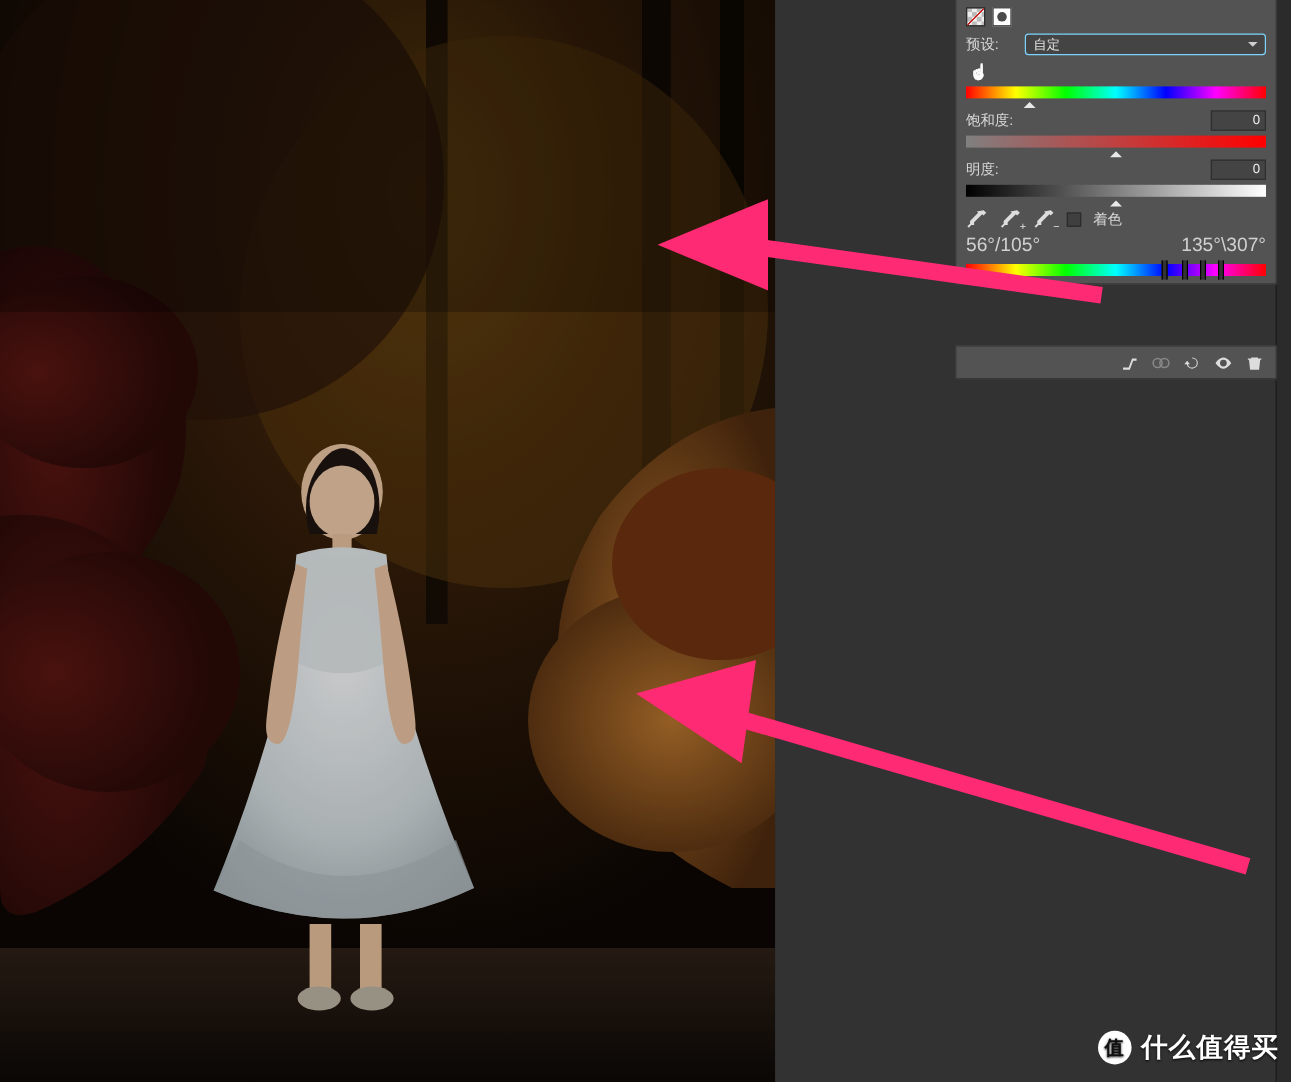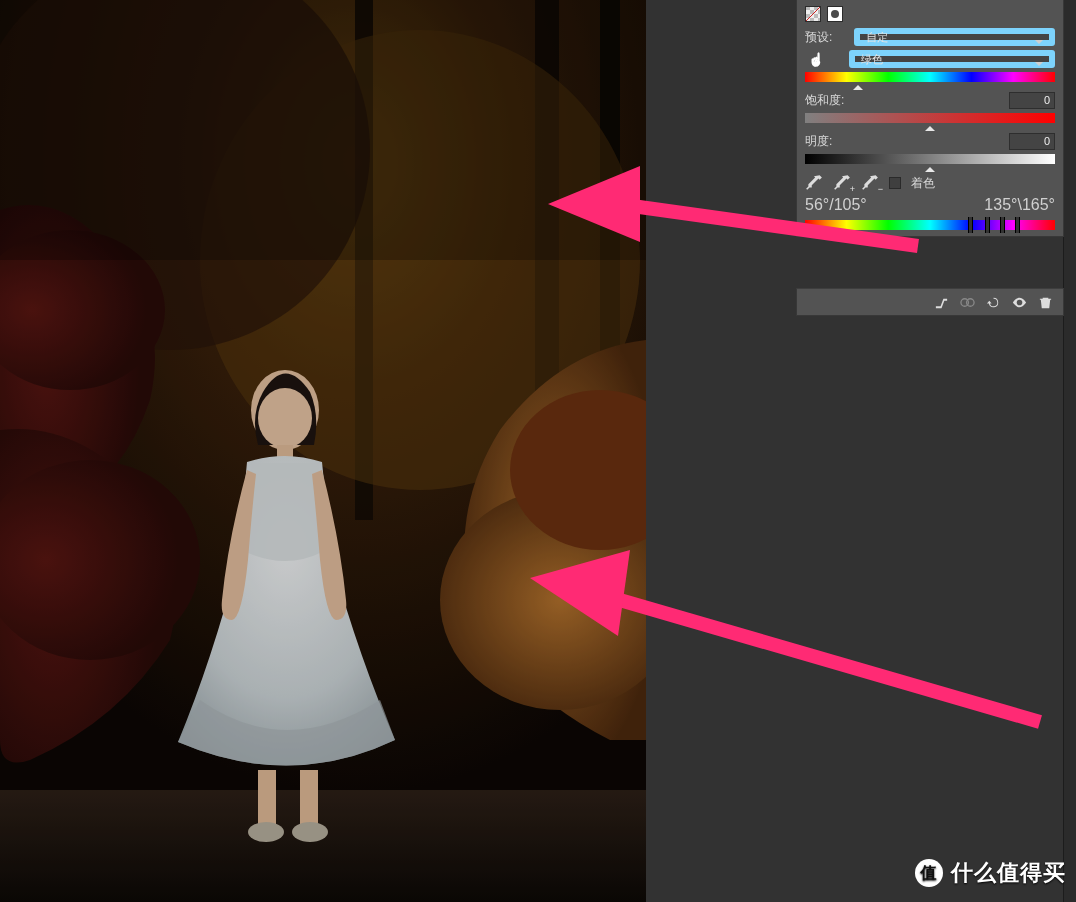--- a/index.html
+++ b/index.html
@@ -90,21 +90,21 @@
   }
   .row label {
     flex: 0 0 auto;
     font-size: 12px;
     color: #d9d9d9;
   }
   .select {
     flex: 1 1 auto;
     height: 18px;
     background: #444444;
-    border: 6px solid #7dd3fc;
+    border: 1px solid #7dd3fc;
     border-radius: 3px;
     font-size: 11px;
     color: #e4e4e4;
     padding: 0 18px 0 6px;
     position: relative;
     display: flex;
     align-items: center;
     cursor: default;
   }
   .select::after {
@@ -353,23 +353,20 @@
 
   <div class="row">
     <label>预设:</label>
     <div class="select">
       <span>自定</span>
     </div>
   </div>
 
   <div class="row">
     <span class="hand-icon">☝️</span>
-    <div class="select">
-      <span>绿色</span>
-    </div>
   </div>
 
   <div class="slider-row">
     <div class="track hue">
       <div class="thumb" style="left:21%"></div>
     </div>
   </div>
 
   <div class="slider-row">
     <div class="slider-head">
@@ -408,21 +405,21 @@
           <path d="M13 1l2 2-2 2-1-1-6 6v2H4l-2 2-1-1 2-2v-2l6-6-1-1z" fill="#ddd"></path>
         </svg>
       <span class="pm">−</span>
     </span>
     <span class="chk"></span>
     <span>着色</span>
   </div>
 
   <div class="range-read">
     <span>56°/105°</span>
-    <span>135°\165°</span>
+    <span>135°\307°</span>
   </div>
 
   <div class="range-bar">
     <div class="strip"></div>
     <div class="mk" style="left:65%"></div>
     <div class="mk" style="left:72%"></div>
     <div class="mk" style="left:78%"></div>
     <div class="mk" style="left:84%"></div>
   </div>
 </div>

